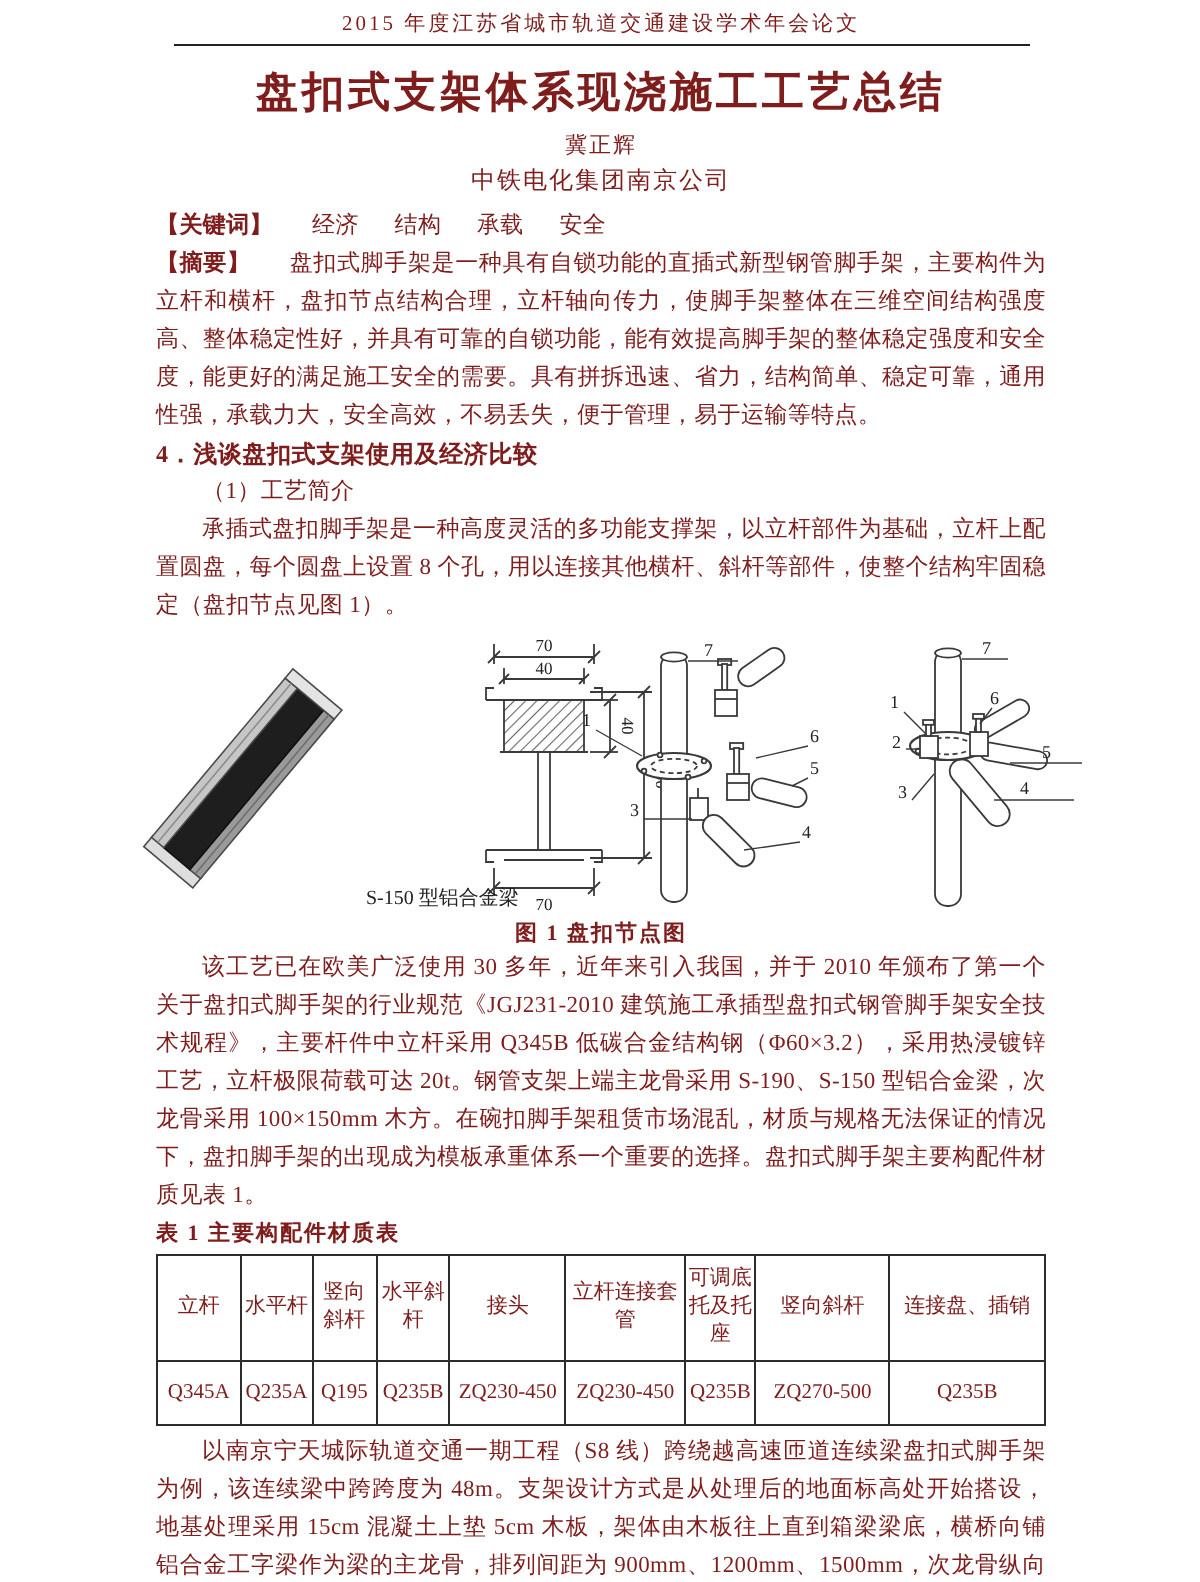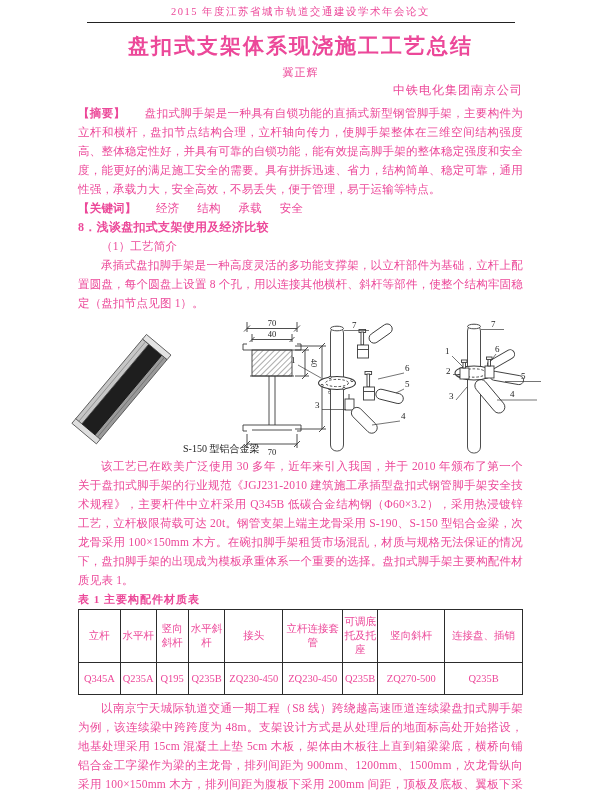--- a/index.html
+++ b/index.html
@@ -3,21 +3,21 @@
 <meta charset="utf-8">
 <style>
   html,body{margin:0;padding:0;background:#ffffff;}
   .page{
     position:relative;
     width:600px;height:791px;
     margin:0;
     background:#fff;
     overflow:hidden;
     font-family:"Liberation Serif","DejaVu Serif",serif;
-    color:#ec4899;
+    color:#7f1d1d;
     box-sizing:border-box;
     padding:5px 77px 0 78px;
   }
   .conf-header{
     font-size:10.5px;
     letter-spacing:1.5px;
     text-align:center;
     width:428px;
     margin:0 auto 10px auto;
     padding-bottom:3px;
@@ -29,21 +29,21 @@
     font-weight:bold;
     letter-spacing:2px;
     text-align:center;
     margin:9px 0 5px 0;
     line-height:1.25;
   }
   .author{
     font-size:11px;text-align:center;margin:6px 0 2px 0;letter-spacing:1px;
   }
   .affiliation{
-    font-size:12px;text-align:right;margin:0 0 5px 0;letter-spacing:1px;
+    font-size:12px;text-align:center;margin:0 0 5px 0;letter-spacing:1px;
   }
   p,.line{margin:0;}
   .body-text{
     font-size:11.5px;
     line-height:19px;
     text-align:justify;
     letter-spacing:0.2px;
   }
   .indent{text-indent:2em;}
   .inline-label{font-weight:bold;margin-right:1.7em;}
@@ -90,25 +90,25 @@
 <body>
 
 <div class="page">
 
   <div class="conf-header">2015 年度江苏省城市轨道交通建设学术年会论文</div>
 
   <div class="paper-title">盘扣式支架体系现浇施工工艺总结</div>
   <div class="author">冀正辉</div>
   <div class="affiliation">中铁电化集团南京公司</div>
 
+  <p class="body-text para-block"><span class="inline-label">【关键词】</span><span class="kw-item">经济</span><span class="kw-item">结构</span><span class="kw-item">承载</span><span class="kw-item">安全</span></p>
+
   <p class="body-text para-block"><span class="inline-label">【摘要】</span><span>盘扣式脚手架是一种具有自锁功能的直插式新型钢管脚手架，主要构件为立杆和横杆，盘扣节点结构合理，立杆轴向传力，使脚手架整体在三维空间结构强度高、整体稳定性好，并具有可靠的自锁功能，能有效提高脚手架的整体稳定强度和安全度，能更好的满足施工安全的需要。具有拼拆迅速、省力，结构简单、稳定可靠，通用性强，承载力大，安全高效，不易丢失，便于管理，易于运输等特点。</span></p>
 
-  <p class="body-text para-block"><span class="inline-label">【关键词】</span><span class="kw-item">经济</span><span class="kw-item">结构</span><span class="kw-item">承载</span><span class="kw-item">安全</span></p>
-
-  <div class="sec-heading">8．浅谈盘扣式支架使用及经济比较</div>
+  <div class="sec-heading">4．浅谈盘扣式支架使用及经济比较</div>
   <p class="body-text indent para-block">（1）工艺简介</p>
   <p class="body-text indent para-block">承插式盘扣脚手架是一种高度灵活的多功能支撑架，以立杆部件为基础，立杆上配置圆盘，每个圆盘上设置 8 个孔，用以连接其他横杆、斜杆等部件，使整个结构牢固稳定（盘扣节点见图 1）。</p>
 
   <div class="figure-wrap">
     <svg width="600" height="144" viewBox="0 0 600 144">
       <defs>
         <pattern id="hatch" width="4" height="4" patternUnits="userSpaceOnUse" patternTransform="rotate(45)">
           <line x1="0" y1="0" x2="0" y2="4" stroke="#666" stroke-width="1.1"></line>
         </pattern>
       </defs>
@@ -270,20 +270,21 @@
           <text x="446" y="61">2</text>
           <text x="495" y="39">6</text>
           <text x="521" y="66">5</text>
           <text x="510" y="84">4</text>
           <text x="449" y="86">3</text>
         </g>
       </g>
     </svg>
   </div>
 
+  <div class="fig-caption">图 1 盘扣节点图</div>
 
   <p class="body-text indent para-block">该工艺已在欧美广泛使用 30 多年，近年来引入我国，并于 2010 年颁布了第一个关于盘扣式脚手架的行业规范《JGJ231-2010 建筑施工承插型盘扣式钢管脚手架安全技术规程》，主要杆件中立杆采用 Q345B 低碳合金结构钢（Φ60×3.2），采用热浸镀锌工艺，立杆极限荷载可达 20t。钢管支架上端主龙骨采用 S-190、S-150 型铝合金梁，次龙骨采用 100×150mm 木方。在碗扣脚手架租赁市场混乱，材质与规格无法保证的情况下，盘扣脚手架的出现成为模板承重体系一个重要的选择。盘扣式脚手架主要构配件材质见表 1。</p>
 
   <div class="table-title">表 1 主要构配件材质表</div>
 
   <table class="mat">
     <colgroup>
       <col style="width:9.4%">
         <col style="width:8.1%">
         <col style="width:7.2%">

